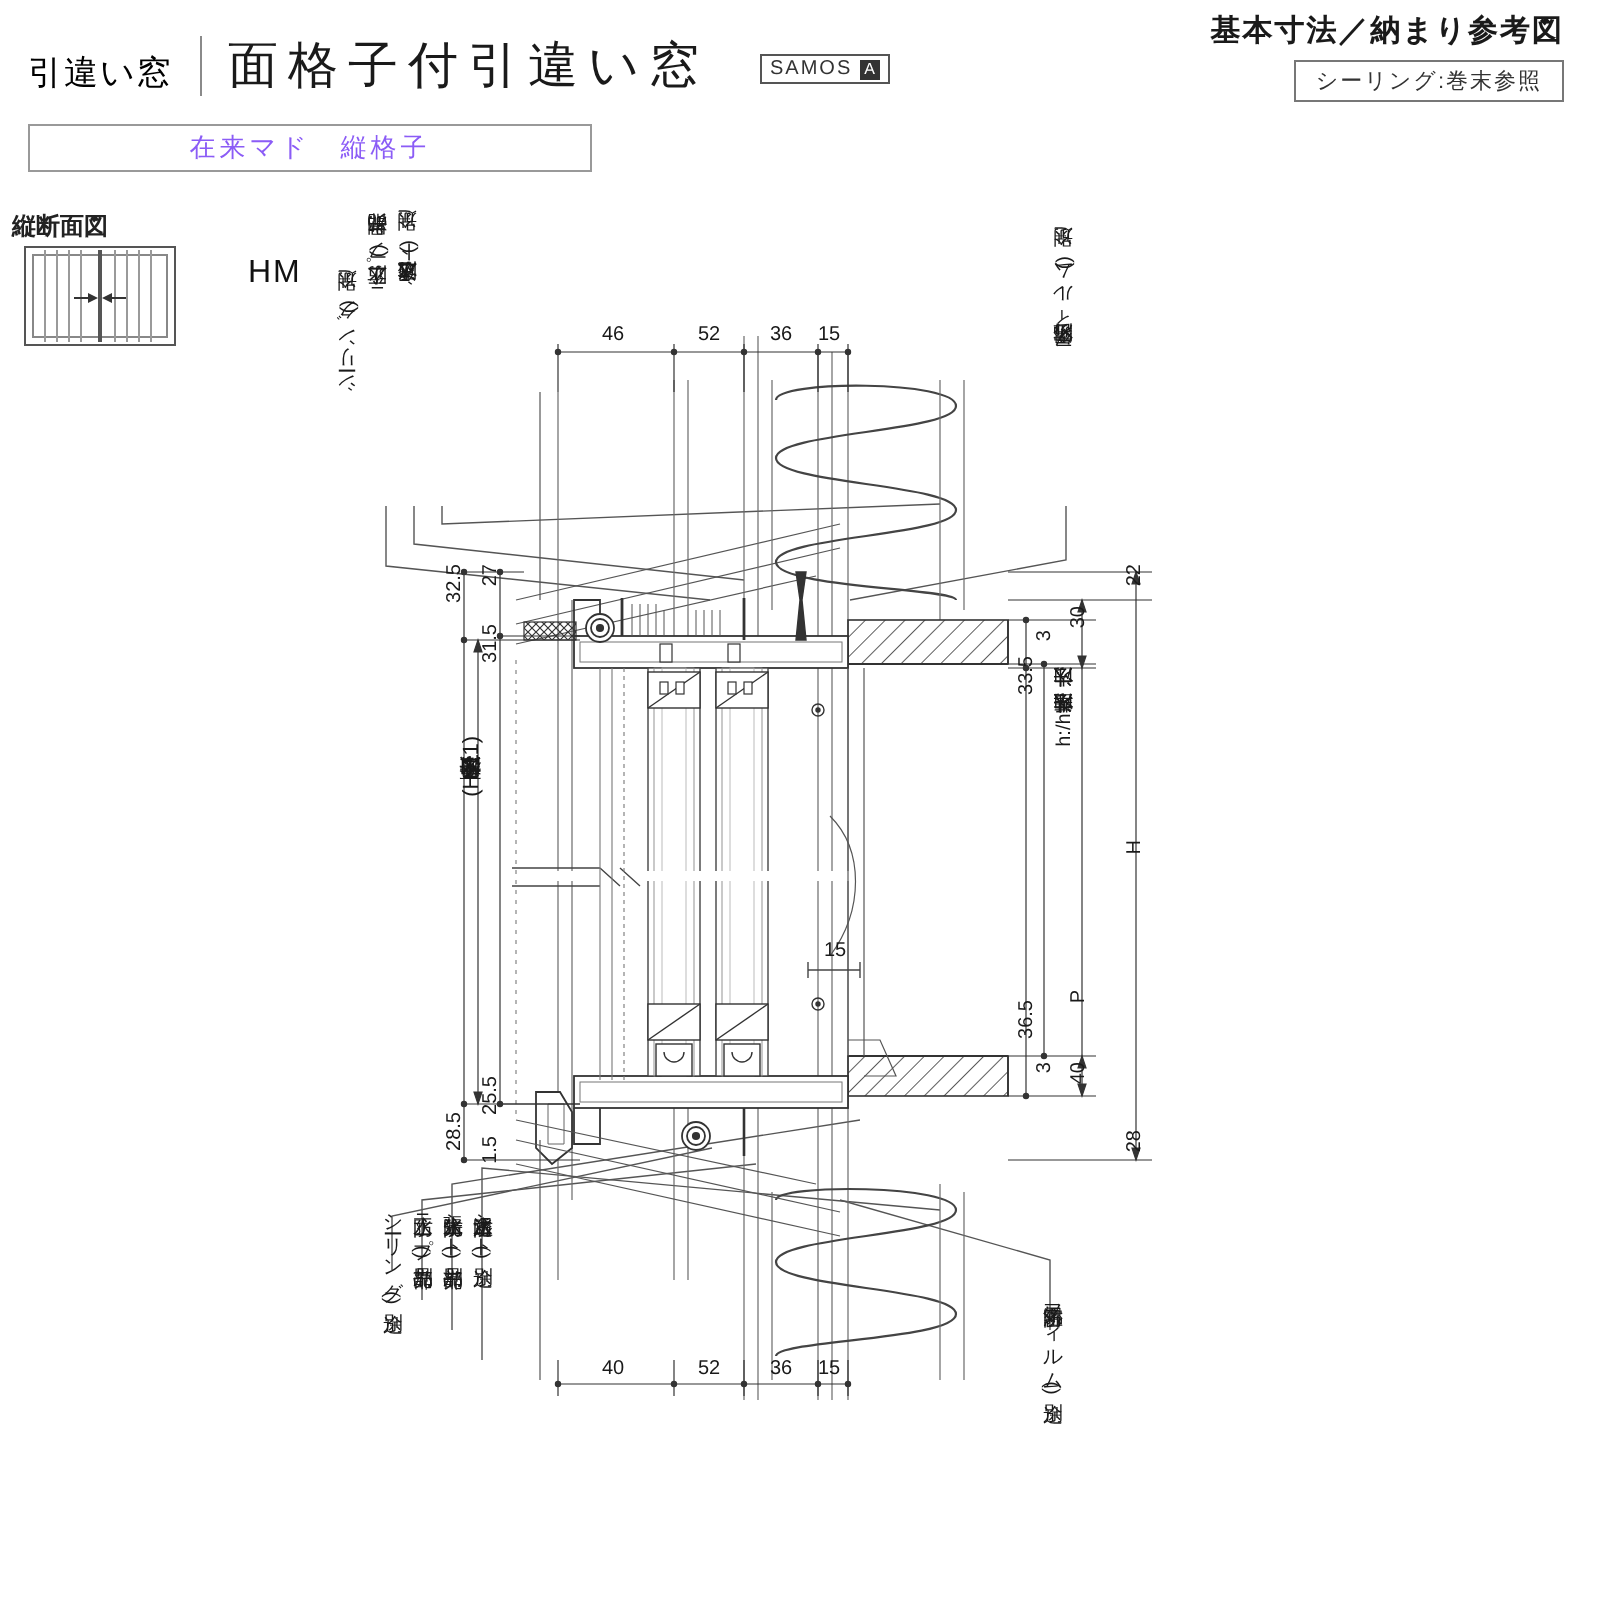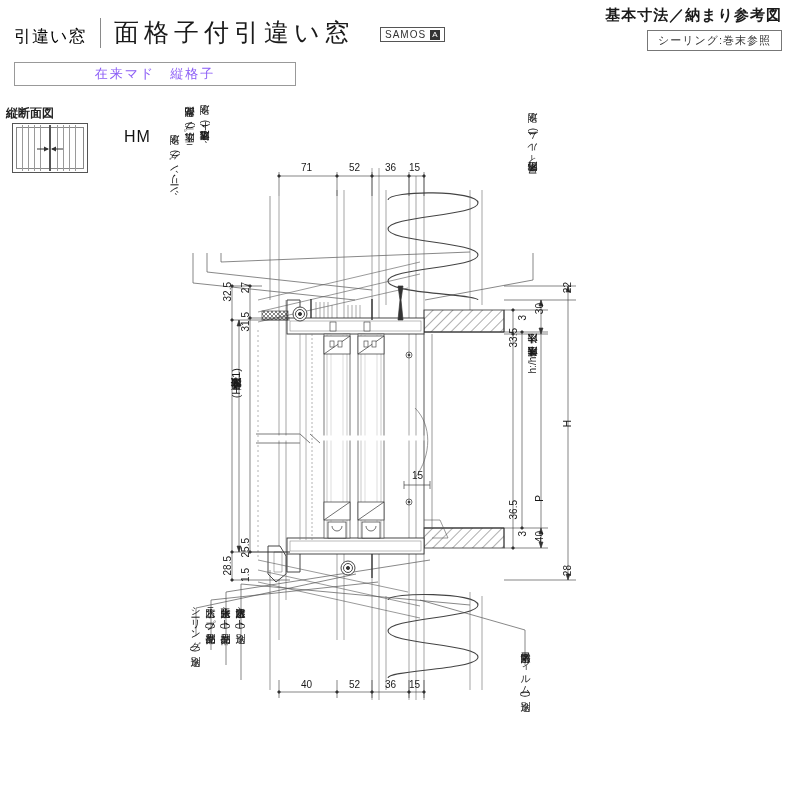--- a/index.html
+++ b/index.html
@@ -354,21 +354,21 @@
 
       <circle cx="513" cy="310" r="1.3" fill="#333"></circle>
       <circle cx="513" cy="334" r="1.3" fill="#333"></circle>
       <circle cx="522" cy="332" r="1.3" fill="#333"></circle>
       <circle cx="522" cy="528" r="1.3" fill="#333"></circle>
       <circle cx="513" cy="548" r="1.3" fill="#333"></circle>
     </g>
   </g>
 </svg>
 
-<div class="abs num" style="left:301px;top:162px">71</div>
+<div class="abs num" style="left:301px;top:162px">46</div>
 <div class="abs num" style="left:349px;top:162px">52</div>
 <div class="abs num" style="left:385px;top:162px">36</div>
 <div class="abs num" style="left:409px;top:162px">15</div>
 
 <div class="abs num" style="left:301px;top:679px">40</div>
 <div class="abs num" style="left:349px;top:679px">52</div>
 <div class="abs num" style="left:385px;top:679px">36</div>
 <div class="abs num" style="left:409px;top:679px">15</div>
 
 <div class="abs numv" style="left:222px;top:282px">32.5</div>

